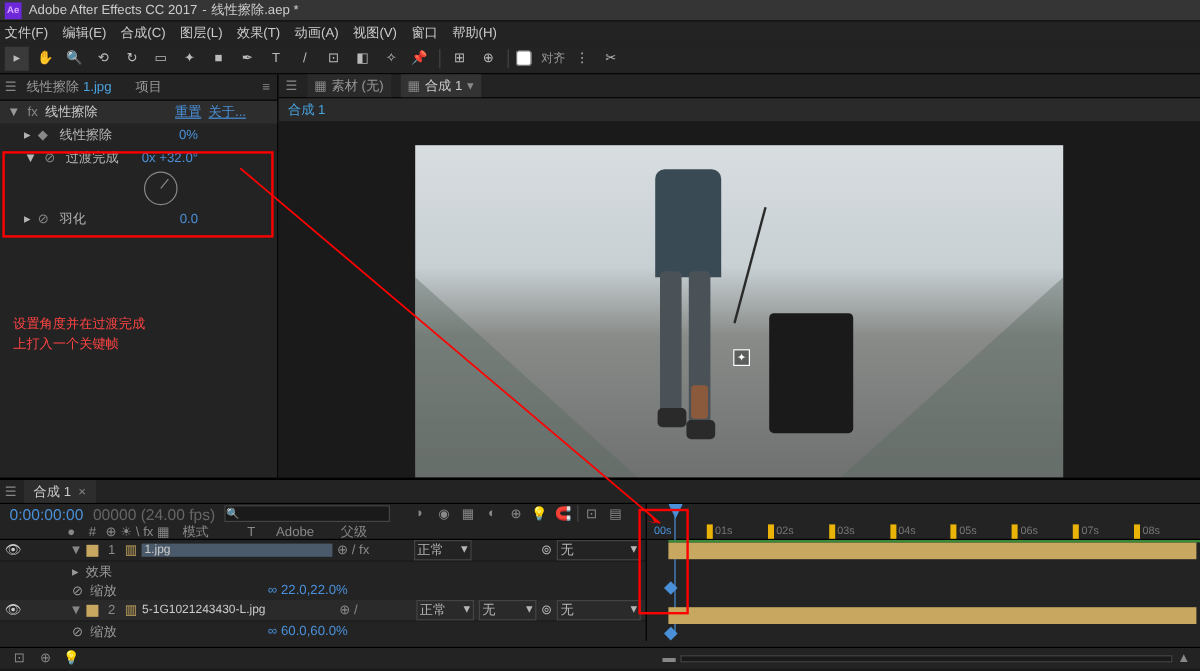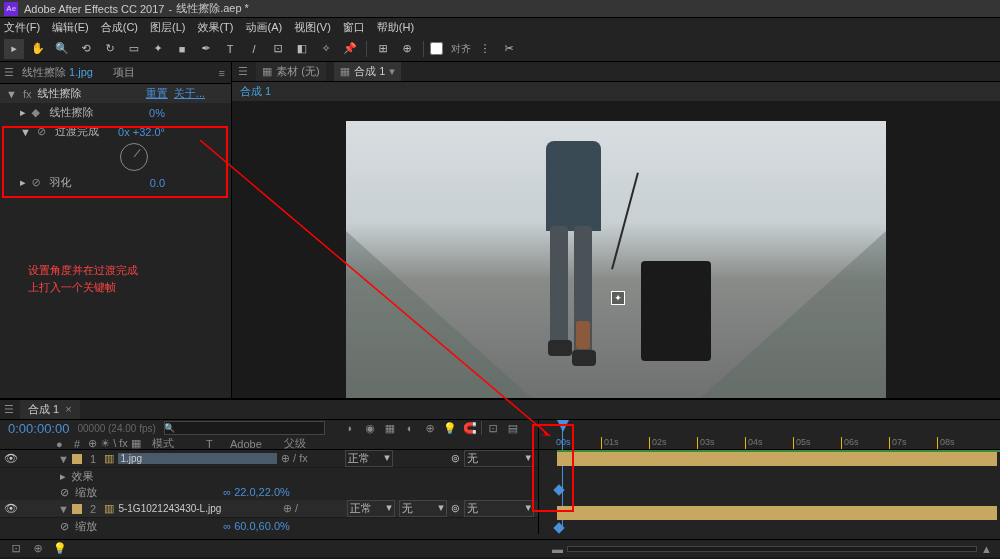--- a/index.html
+++ b/index.html
@@ -25,21 +25,21 @@
 .comp-header { background: #2a2a2a; padding: 2px 6px; color: #aaa; font-size: 10px; }
 .effect-row { display: flex; align-items: center; padding: 2px 6px; gap: 6px; color: #aaa; font-size: 10px; }
 .effect-row .tri { color: #999; }
 .effect-row .link { color: #4a90d9; cursor: pointer; text-decoration: underline; }
 .prop-row { display: flex; align-items: center; padding: 2px 6px 2px 20px; gap: 6px; font-size: 10px; }
 .prop-row .stopwatch { color: #888; width: 12px; }
 .prop-row .val { color: #4a90d9; margin-left: auto; margin-right: 60px; }
 .angle-dial { width: 28px; height: 28px; border: 1px solid #888; border-radius: 50%; margin: 2px 0 2px 120px; position: relative; }
 .angle-dial::after { content: ''; position: absolute; width: 1px; height: 10px; background: #888; left: 50%; top: 3px; transform-origin: bottom; transform: translateX(-50%) rotate(39deg); }
 .red-box1 { position: absolute; border: 2px solid red; left: 2px; top: 64px; width: 226px; height: 72px; pointer-events: none; }
-.annotation-text { position: absolute; left: 28px; top: 200px; color: #ff4444; font-size: 16px; line-height: 1.5; }
+.annotation-text { position: absolute; left: 11px; top: 200px; color: #ff4444; font-size: 16px; line-height: 1.5; }
 
 .preview-panel { flex: 1; background: #232323; display: flex; flex-direction: column; }
 .prev-tabs { display: flex; height: 22px; align-items: center; border-bottom: 1px solid #000; gap: 8px; padding-left: 6px; }
 .prev-tab-group { display: flex; align-items: center; gap: 4px; padding: 2px 6px; background: #2a2a2a; }
 .prev-tab { color: #999; }
 .comp-bar { background: #2a2a2a; padding: 2px 8px; color: #4aa3df; font-size: 10px; }
 .preview-canvas { flex: 1; background: #1a1a1a; display: flex; align-items: center; justify-content: center; position: relative; padding: 20px 24px 0 24px; }
 .preview-img { width: 540px; height: 290px; background: linear-gradient(to bottom, #d8dde0 0%, #c8d0d4 35%, #888b88 55%, #6b6e6d 100%); position: relative; overflow: hidden; }
 .road-left { position: absolute; left: 0; bottom: 0; width: 0; height: 0; border-left: 200px solid #5a6862; border-top: 180px solid transparent; opacity: 0.4; }
 .road-right { position: absolute; right: 0; bottom: 0; width: 0; height: 0; border-right: 200px solid #5a6862; border-top: 180px solid transparent; opacity: 0.4; }
@@ -63,22 +63,22 @@
 .tl-tab { color: #ccc; padding: 2px 8px; background: #2d2d2d; }
 .tl-tab-x { color: #888; margin-left: 6px; }
 .tl-header { display: flex; height: 30px; border-bottom: 1px solid #000; }
 .tl-header-left { width: 538px; display: flex; flex-direction: column; }
 .tl-time { display: flex; align-items: center; padding: 0 8px; gap: 8px; }
 .timecode { color: #4a90d9; font-size: 13px; }
 .tl-search { flex: 1; }
 .tl-icons { display: flex; gap: 2px; padding: 0 8px; align-items: center; }
 .tl-icon { width: 18px; height: 16px; color: #888; display: flex; align-items: center; justify-content: center; }
 .tl-cols { display: flex; padding: 0 8px; gap: 4px; color: #888; font-size: 9px; align-items: center; }
-.tl-ruler { flex: 1; display: flex; align-items: flex-end; padding: 0 15px; position: relative; border-left: 1px solid #000; }
-.ruler-mark { flex: 1; text-align: left; color: #777; font-size: 9px; border-left: 1px solid #eab308; padding-left: 2px; height: 12px; }
+.tl-ruler { flex: 1; display: flex; align-items: flex-end; padding: 0 4px; position: relative; border-left: 1px solid #000; }
+.ruler-mark { flex: 1; text-align: left; color: #777; font-size: 9px; border-left: 5px solid #eab308; padding-left: 2px; height: 12px; }
 .playhead { position: absolute; left: 18px; top: 0; width: 12px; height: 12px; background: #4a90d9; clip-path: polygon(0 0, 100% 0, 50% 100%); }
 .playhead-line { position: absolute; left: 23px; top: 10px; width: 1px; height: 100px; background: #4a90d9; }
 
 .tl-body { display: flex; }
 .tl-layers { width: 538px; }
 .layer-row { display: flex; align-items: center; height: 18px; padding: 0 4px; gap: 4px; border-bottom: 1px solid #1a1a1a; }
 .layer-row.alt { background: #2a2a2a; }
 .lr-eye { width: 14px; color: #ccc; }
 .lr-lock { width: 14px; }
 .lr-tri { width: 10px; color: #888; }
@@ -257,21 +257,21 @@
 
 <div class="timeline-panel">
   <div class="tl-tabs">
     <span style="position:absolute;left:4px;color:#888">☰</span>
     <span class="tl-tab"><span>合成 1</span><span class="tl-tab-x">×</span></span>
   </div>
   <div class="tl-header">
     <div class="tl-header-left">
       <div class="tl-time">
         <span class="timecode">0:00:00:00</span>
-        <span style="color:#666;font-size:10px">00000 (24.00 fps)</span>
+        <span style="color:#666;font-size:13px">00000 (24.00 fps)</span>
         <input class="tl-search" style="background: rgb(26, 26, 26); border: 1px solid rgb(68, 68, 68); color: rgb(136, 136, 136); width: 100px; height: 14px; font-size: 9px;" placeholder="🔍">
         <div class="tl-icons">
           <span class="tl-icon">◗</span>
           <span class="tl-icon">◉</span>
           <span class="tl-icon">▦</span>
           <span class="tl-icon">◐</span>
           <span class="tl-icon">⊕</span>
           <span class="tl-icon">💡</span>
           <span class="tl-icon">🧲</span>
           <div class="divider-v"></div>

